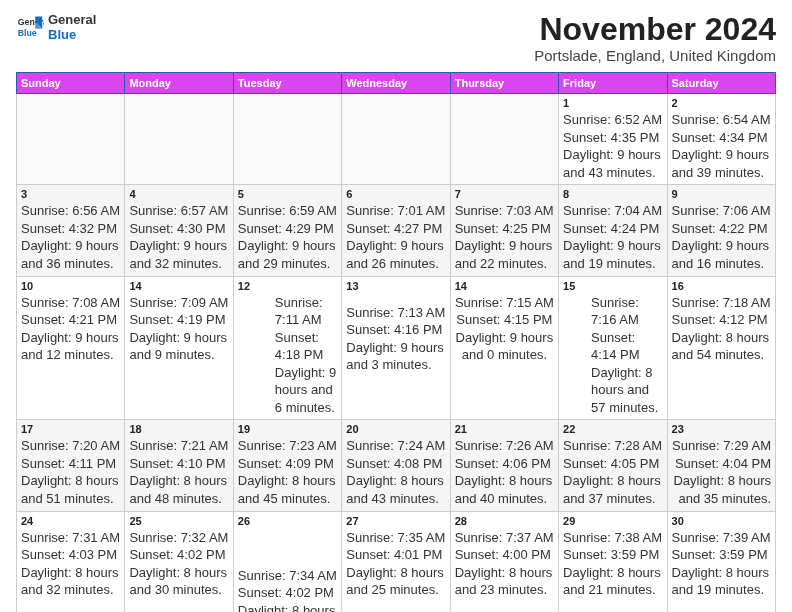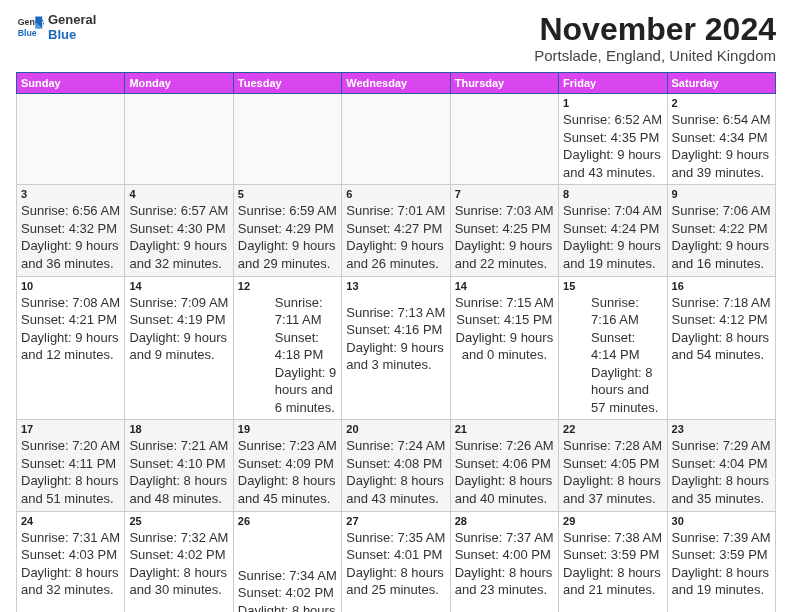--- a/index.html
+++ b/index.html
@@ -259,21 +259,21 @@
 Daylight: 8 hours and 40 minutes.</div>
           </td>
           <td>
             <div class="day-num">22</div>
             <div class="cell-content" style="white-space: pre-line;">Sunrise: 7:28 AM
 Sunset: 4:05 PM
 Daylight: 8 hours and 37 minutes.</div>
           </td>
           <td>
             <div class="day-num">23</div>
-            <div class="cell-content" style="white-space: pre-line;">Sunrise: 7:29 AM
+            <div class="cell-content" style="white-space: pre-line; text-align: right;">Sunrise: 7:29 AM
 Sunset: 4:04 PM
 Daylight: 8 hours and 35 minutes.</div>
           </td>
         </tr>
         <tr>
           <td>
             <div class="day-num">24</div>
             <div class="cell-content" style="white-space: pre-line;">Sunrise: 7:31 AM
 Sunset: 4:03 PM
 Daylight: 8 hours and 32 minutes.</div>

